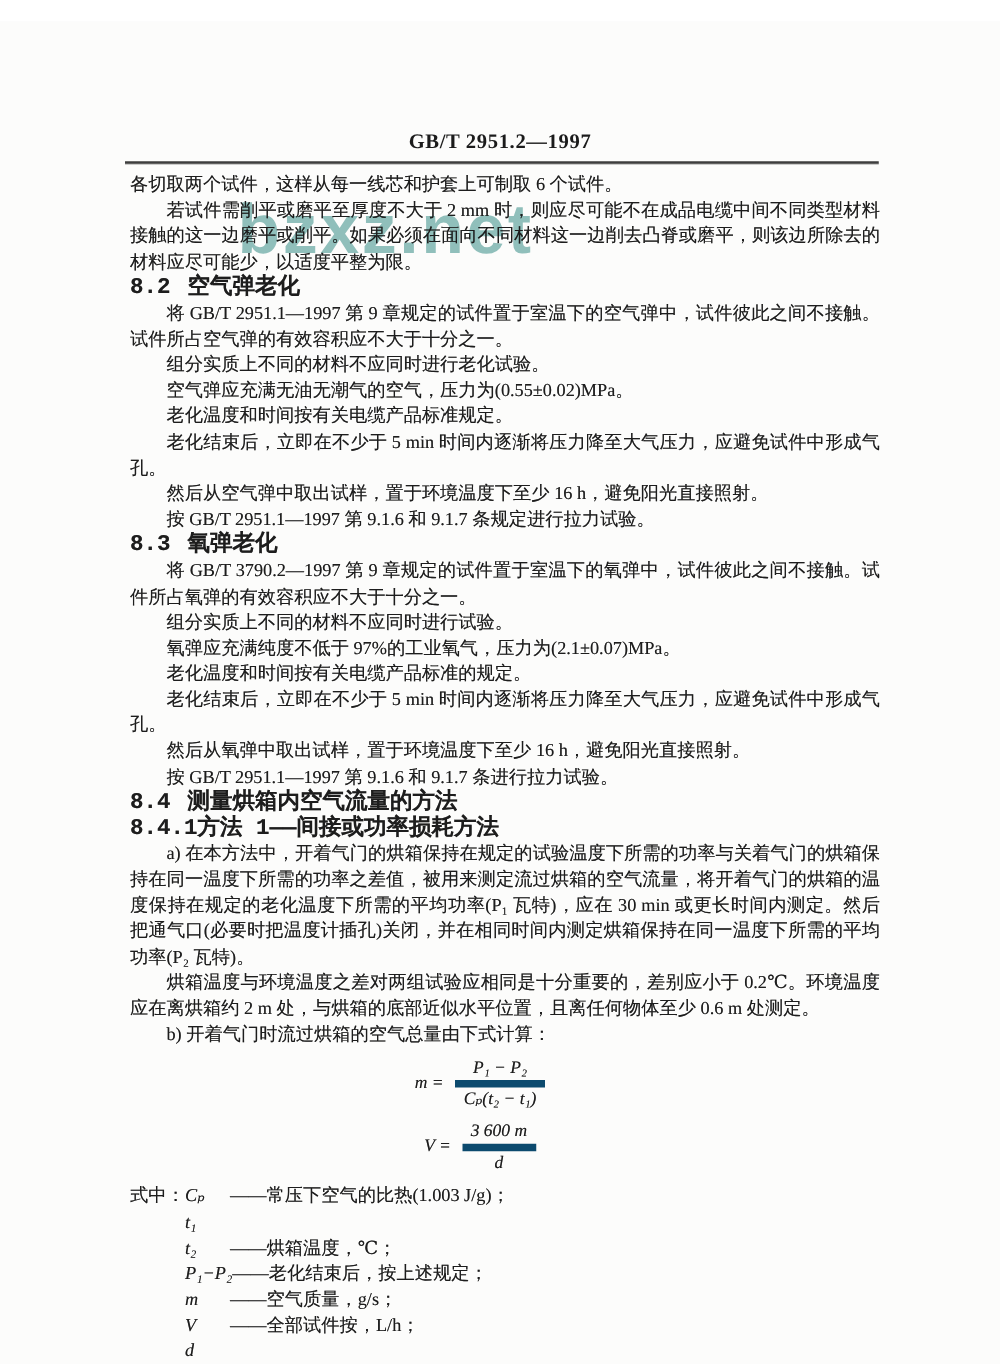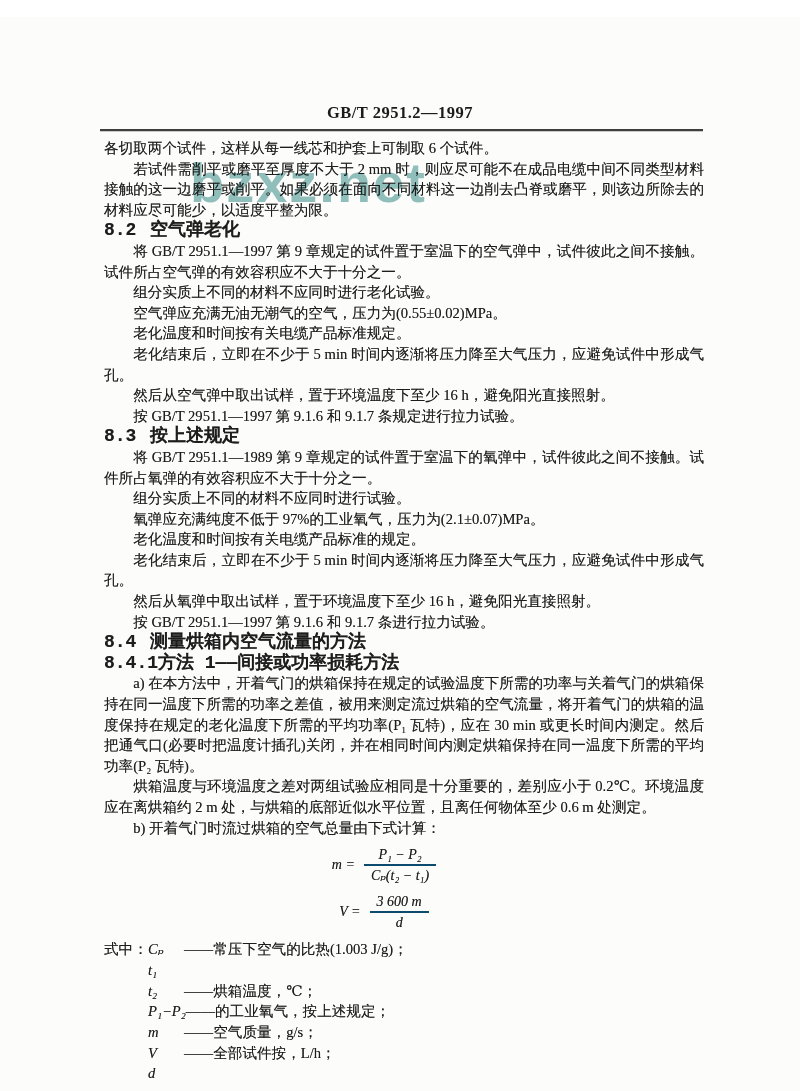--- a/index.html
+++ b/index.html
@@ -48,21 +48,21 @@
     font-weight:bold;font-size:18px;
     text-align:left;margin:0;line-height:20.6px;
   }
   .heading .sec-num{display:inline-block;min-width:46px;}
   .formula{
     text-align:center;font-style:italic;
     font-size:14px;margin:7px 0 7px -40px;
   }
   .formula .f-lhs{display:inline-block;vertical-align:middle;margin-right:9px;}
   .frac{display:inline-block;vertical-align:middle;text-align:center;}
-  .f-num{display:block;border-bottom:2px solid #0c4a6e;padding:0 7px;line-height:19px;}
+  .f-num{display:block;border-bottom:6px solid #0c4a6e;padding:0 7px;line-height:19px;}
   .f-den{display:block;line-height:19px;padding:0 7px;}
   .defs{margin-top:5px;}
   .def-line{display:flex;text-align:left;line-height:20.7px;}
   .def-pre{display:inline-block;width:44px;flex:0 0 auto;}
   .def-sym{display:inline-block;min-width:36px;flex:0 0 auto;text-align:left;font-style:italic;}
   .def-desc{flex:1 1 auto;}
 </style>
 </head>
 <body>
 
@@ -83,23 +83,23 @@
     </div>
     <p>将 GB/T 2951.1—1997 第 9 章规定的试件置于室温下的空气弹中，试件彼此之间不接触。试件所占空气弹的有效容积应不大于十分之一。</p>
     <p>组分实质上不同的材料不应同时进行老化试验。</p>
     <p>空气弹应充满无油无潮气的空气，压力为(0.55±0.02)MPa。</p>
     <p>老化温度和时间按有关电缆产品标准规定。</p>
     <p>老化结束后，立即在不少于 5 min 时间内逐渐将压力降至大气压力，应避免试件中形成气孔。</p>
     <p>然后从空气弹中取出试样，置于环境温度下至少 16 h，避免阳光直接照射。</p>
     <p>按 GB/T 2951.1—1997 第 9.1.6 和 9.1.7 条规定进行拉力试验。</p>
 
     <div class="heading">
-      <span class="sec-num">8.3</span><span>按上述规定</span>
+      <span class="sec-num">8.3</span><span>氧弹老化</span>
     </div>
-    <p>将 GB/T 2951.1—1989 第 9 章规定的试件置于室温下的氧弹中，试件彼此之间不接触。试件所占氧弹的有效容积应不大于十分之一。</p>
+    <p>将 GB/T 3790.2—1997 第 9 章规定的试件置于室温下的氧弹中，试件彼此之间不接触。试件所占氧弹的有效容积应不大于十分之一。</p>
     <p>组分实质上不同的材料不应同时进行试验。</p>
     <p>氧弹应充满纯度不低于 97%的工业氧气，压力为(2.1±0.07)MPa。</p>
     <p>老化温度和时间按有关电缆产品标准的规定。</p>
     <p>老化结束后，立即在不少于 5 min 时间内逐渐将压力降至大气压力，应避免试件中形成气孔。</p>
     <p>然后从氧弹中取出试样，置于环境温度下至少 16 h，避免阳光直接照射。</p>
     <p>按 GB/T 2951.1—1997 第 9.1.6 和 9.1.7 条进行拉力试验。</p>
 
     <div class="heading">
       <span class="sec-num">8.4</span><span>测量烘箱内空气流量的方法</span>
     </div>
@@ -128,21 +128,21 @@
           <span class="def-sym">t₁</span>
       </div>
       <div class="def-line">
         <span class="def-pre"></span>
           <span class="def-sym">t₂</span>
           <span class="def-desc">——烘箱温度，℃；</span>
       </div>
       <div class="def-line">
         <span class="def-pre"></span>
           <span class="def-sym">P₁−P₂</span>
-          <span class="def-desc">——的工业氧气，按上述规定；</span>
+          <span class="def-desc">——老化结束后，按上述规定；</span>
       </div>
       <div class="def-line">
         <span class="def-pre"></span>
           <span class="def-sym">m</span>
           <span class="def-desc">——空气质量，g/s；</span>
       </div>
       <div class="def-line">
         <span class="def-pre"></span>
           <span class="def-sym">V</span>
           <span class="def-desc">——全部试件按，L/h；</span>

